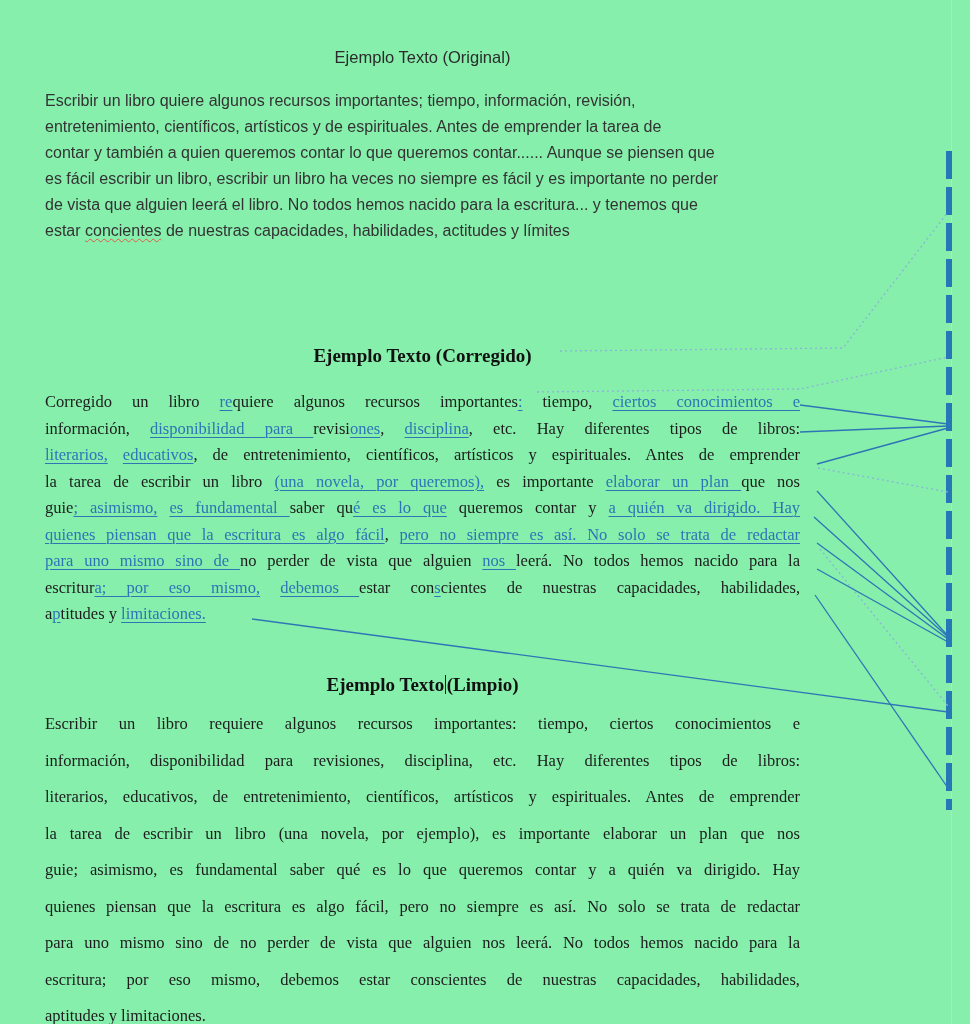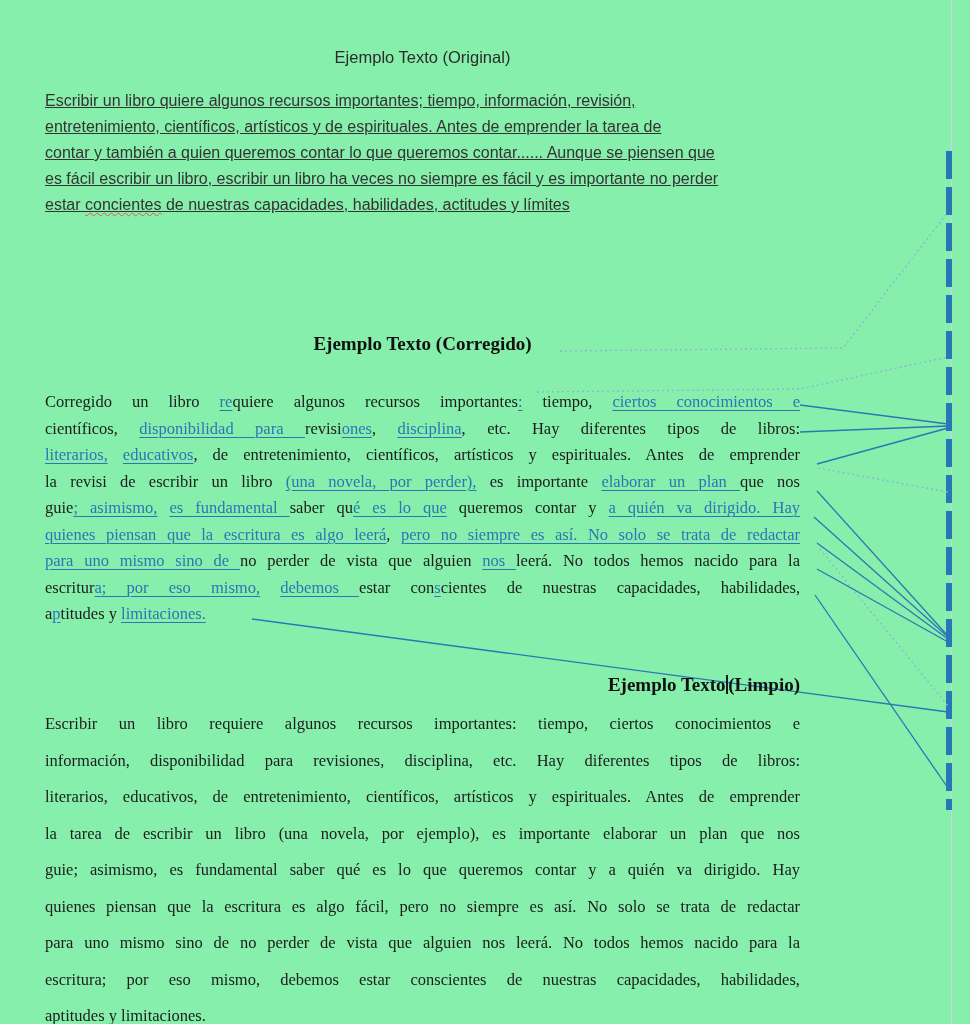--- a/index.html
+++ b/index.html
@@ -5,21 +5,21 @@
   html,body{margin:0;padding:0;background:#ffffff;}
   .page{position:relative;width:970px;height:1024px;background:#86efac;overflow:hidden;
         font-family:"Liberation Serif", serif;color:#1f1f1f;padding-left:32px;}
   .heading{position:absolute;left:45px;width:755px;text-align:center;white-space:nowrap;}
   .h-sans{font-family:"Liberation Sans", sans-serif;font-size:16.5px;color:#2b2b2b;}
   .h-serif{font-size:19px;font-weight:bold;color:#111;}
   .para{position:absolute;left:45px;width:755px;}
   .sans{font-family:"Liberation Sans", sans-serif;font-size:16px;color:#333;}
   .serif{font-family:"Liberation Serif", serif;font-size:16.5px;color:#1c1c1c;}
   .line{white-space:normal;}
-  .p-orig .line{line-height:26px;height:26px;text-align:center;text-decoration:underline;}
+  .p-orig .line{line-height:26px;height:26px;text-align:center;}
   .p-corr .line{line-height:26.5px;height:26.5px;}
   .p-clean .line{line-height:36.5px;height:36.5px;}
   .jl{text-align:justify;text-align-last:justify;}
   .ll{text-align:center;text-align-last:left;}
   .seg-ins{color:#2e75b6;text-decoration:underline;text-decoration-thickness:1.4px;text-underline-offset:3px;}
   .seg-u{text-decoration:underline;text-decoration-color:#5b7f9d;text-decoration-thickness:1.4px;text-underline-offset:3px;}
   .seg-wavy{text-decoration:underline wavy #e05a4e;text-decoration-thickness:1px;text-underline-offset:2px;}
   .cursor{display:inline-block;width:1.6px;height:19px;background:#1a1a1a;vertical-align:-3px;margin:0 0.5px;}
   svg.overlay{position:absolute;left:0;top:0;pointer-events:none;}
 </style>
@@ -46,38 +46,39 @@
       <polyline points="252,619 948,712" fill="none" stroke="#2e75b6" stroke-width="1.3"></polyline>
     </svg>
 
   <div class="heading h-sans" style="top:48px;">Ejemplo Texto (Original)</div>
 
   <div class="para sans p-orig" style="top:88px;">
       <div class="line ll"><span>Escribir un libro quiere algunos recursos importantes; tiempo, información, revisión,</span></div>
       <div class="line ll"><span>entretenimiento, científicos, artísticos y de espirituales. Antes de emprender la tarea de</span></div>
       <div class="line ll"><span>contar y también a quien queremos contar lo que queremos contar...... Aunque se piensen que</span></div>
       <div class="line ll"><span>es fácil escribir un libro, escribir un libro ha veces no siempre es fácil y es importante no perder</span></div>
+      <div class="line ll"><span>de vista que alguien leerá el libro. No todos hemos nacido para la escritura... y tenemos que</span></div>
       <div class="line ll"><span>estar </span><span class="seg-wavy">concientes</span><span> de nuestras capacidades, habilidades, actitudes y límites</span></div>
     </div>
 
-  <div class="heading h-serif" style="top:333px;">Ejemplo Texto (Corregido)</div>
+  <div class="heading h-serif" style="top:345px;">Ejemplo Texto (Corregido)</div>
 
   <div class="para serif p-corr" style="top:389px;">
       <div class="line jl"><span>Corregido un libro </span><span class="seg-ins">re</span><span>quiere algunos recursos importantes</span><span class="seg-ins">:</span><span> tiempo, </span><span class="seg-ins">ciertos conocimientos e</span></div>
-      <div class="line jl"><span>científicos, </span><span class="seg-ins">disponibilidad para </span><span>revisi</span><span class="seg-ins">ones</span><span>, </span><span class="seg-ins">disciplina</span><span>, etc. Hay diferentes tipos de libros:</span></div>
+      <div class="line jl"><span>información, </span><span class="seg-ins">disponibilidad para </span><span>revisi</span><span class="seg-ins">ones</span><span>, </span><span class="seg-ins">disciplina</span><span>, etc. Hay diferentes tipos de libros:</span></div>
       <div class="line jl"><span class="seg-ins">literarios,</span><span> </span><span class="seg-ins">educativos</span><span>, de entretenimiento, científicos, artísticos y espirituales. Antes de emprender</span></div>
-      <div class="line jl"><span>la revisi de escribir un libro </span><span class="seg-ins">(una novela, por perder),</span><span> es importante </span><span class="seg-ins">elaborar un plan </span><span>que nos</span></div>
+      <div class="line jl"><span>la tarea de escribir un libro </span><span class="seg-ins">(una novela, por queremos),</span><span> es importante </span><span class="seg-ins">elaborar un plan </span><span>que nos</span></div>
       <div class="line jl"><span>guie</span><span class="seg-ins">; asimismo,</span><span> </span><span class="seg-ins">es fundamental </span><span>saber qu</span><span class="seg-ins">é es lo que</span><span> queremos contar y </span><span class="seg-ins">a quién va dirigido. Hay</span></div>
-      <div class="line jl"><span class="seg-ins">quienes piensan que la escritura es algo leerá</span><span>, </span><span class="seg-ins">pero no siempre es así. No solo se trata de redactar</span></div>
+      <div class="line jl"><span class="seg-ins">quienes piensan que la escritura es algo fácil</span><span>, </span><span class="seg-ins">pero no siempre es así. No solo se trata de redactar</span></div>
       <div class="line jl"><span class="seg-ins">para uno mismo sino de </span><span>no perder de vista que alguien </span><span class="seg-ins">nos </span><span>leerá. No todos hemos nacido para la</span></div>
       <div class="line jl"><span>escritur</span><span class="seg-ins">a; por eso mismo,</span><span> </span><span class="seg-ins">debemos </span><span>estar con</span><span class="seg-ins">s</span><span>cientes de nuestras capacidades, habilidades,</span></div>
       <div class="line ll"><span>a</span><span class="seg-ins">p</span><span>titudes y </span><span class="seg-ins">limitaciones.</span></div>
     </div>
 
-  <div class="heading h-serif" style="top:674px;text-align:right;">
+  <div class="heading h-serif" style="top:674px;">
     <span>Ejemplo Texto</span><span class="cursor"></span><span>(Limpio)</span>
   </div>
 
   <div class="para serif p-clean" style="top:706px;">
       <div class="line jl"><span>Escribir un libro requiere algunos recursos importantes: tiempo, ciertos conocimientos e</span></div>
       <div class="line jl"><span>información, disponibilidad para revisiones, disciplina, etc. Hay diferentes tipos de libros:</span></div>
       <div class="line jl"><span>literarios, educativos, de entretenimiento, científicos, artísticos y espirituales. Antes de emprender</span></div>
       <div class="line jl"><span>la tarea de escribir un libro (una novela, por ejemplo), es importante elaborar un plan que nos</span></div>
       <div class="line jl"><span>guie; asimismo, es fundamental saber qué es lo que queremos contar y a quién va dirigido. Hay</span></div>
       <div class="line jl"><span>quienes piensan que la escritura es algo fácil, pero no siempre es así. No solo se trata de redactar</span></div>

